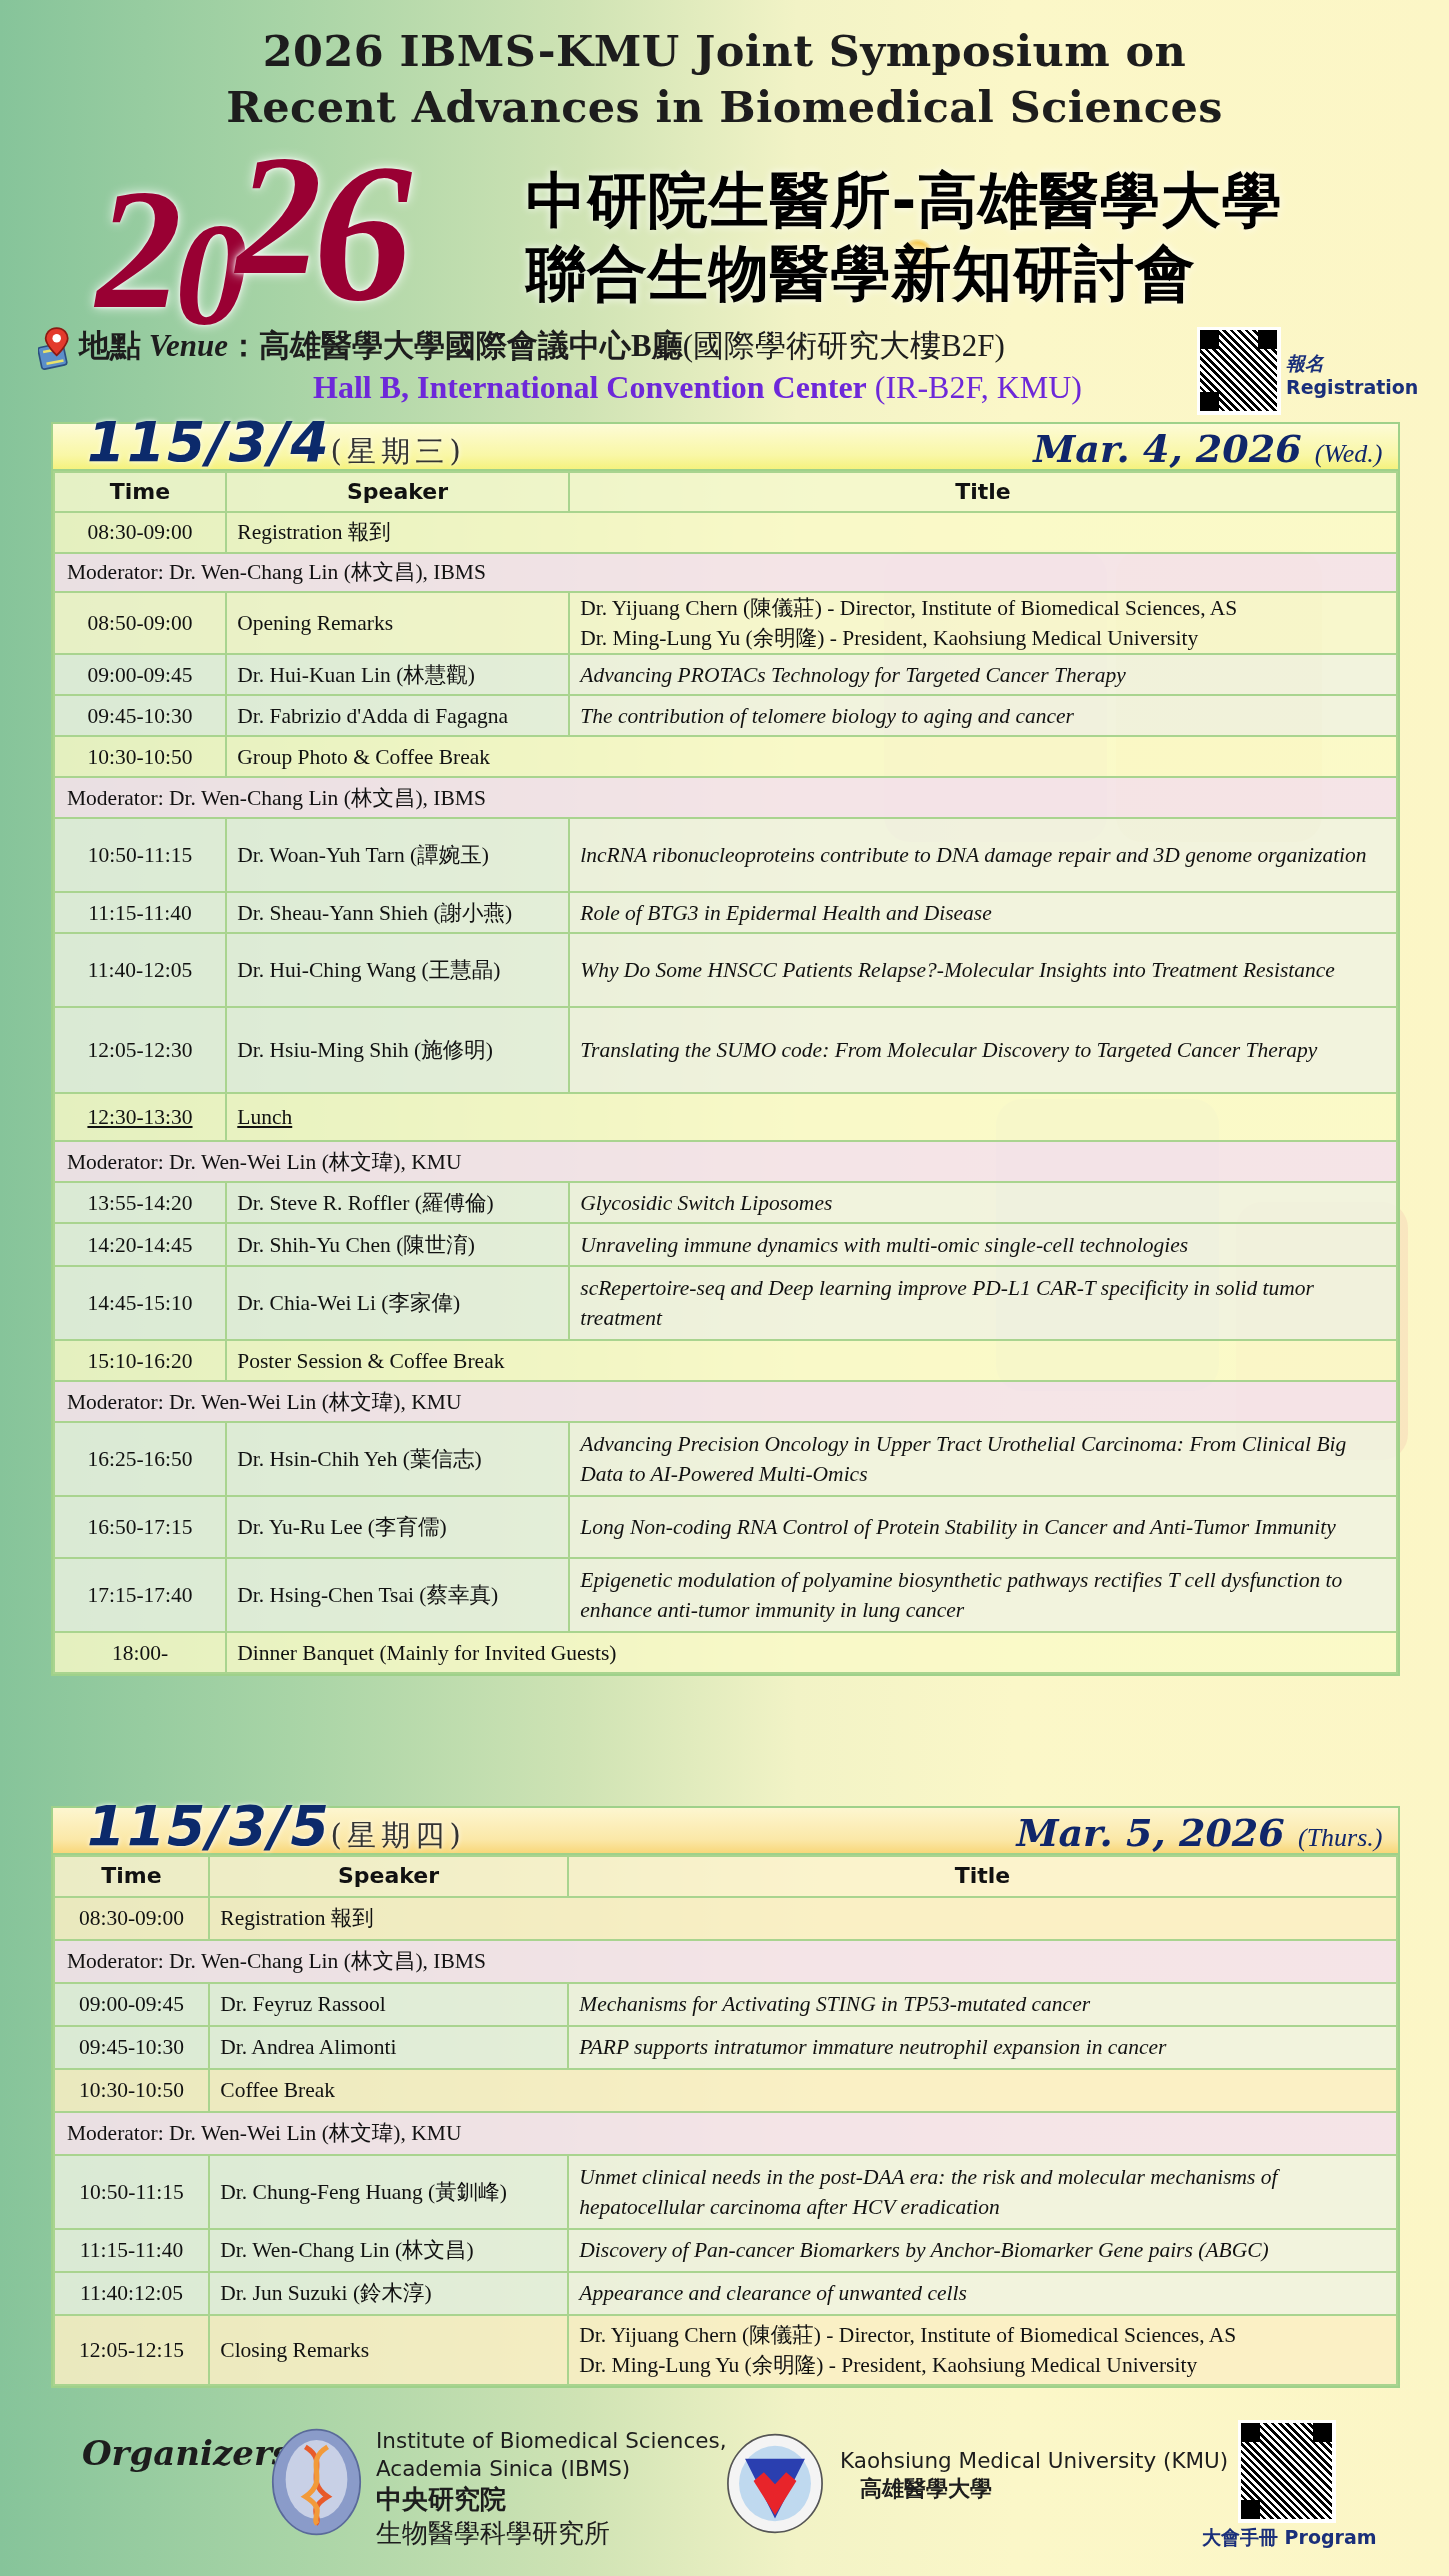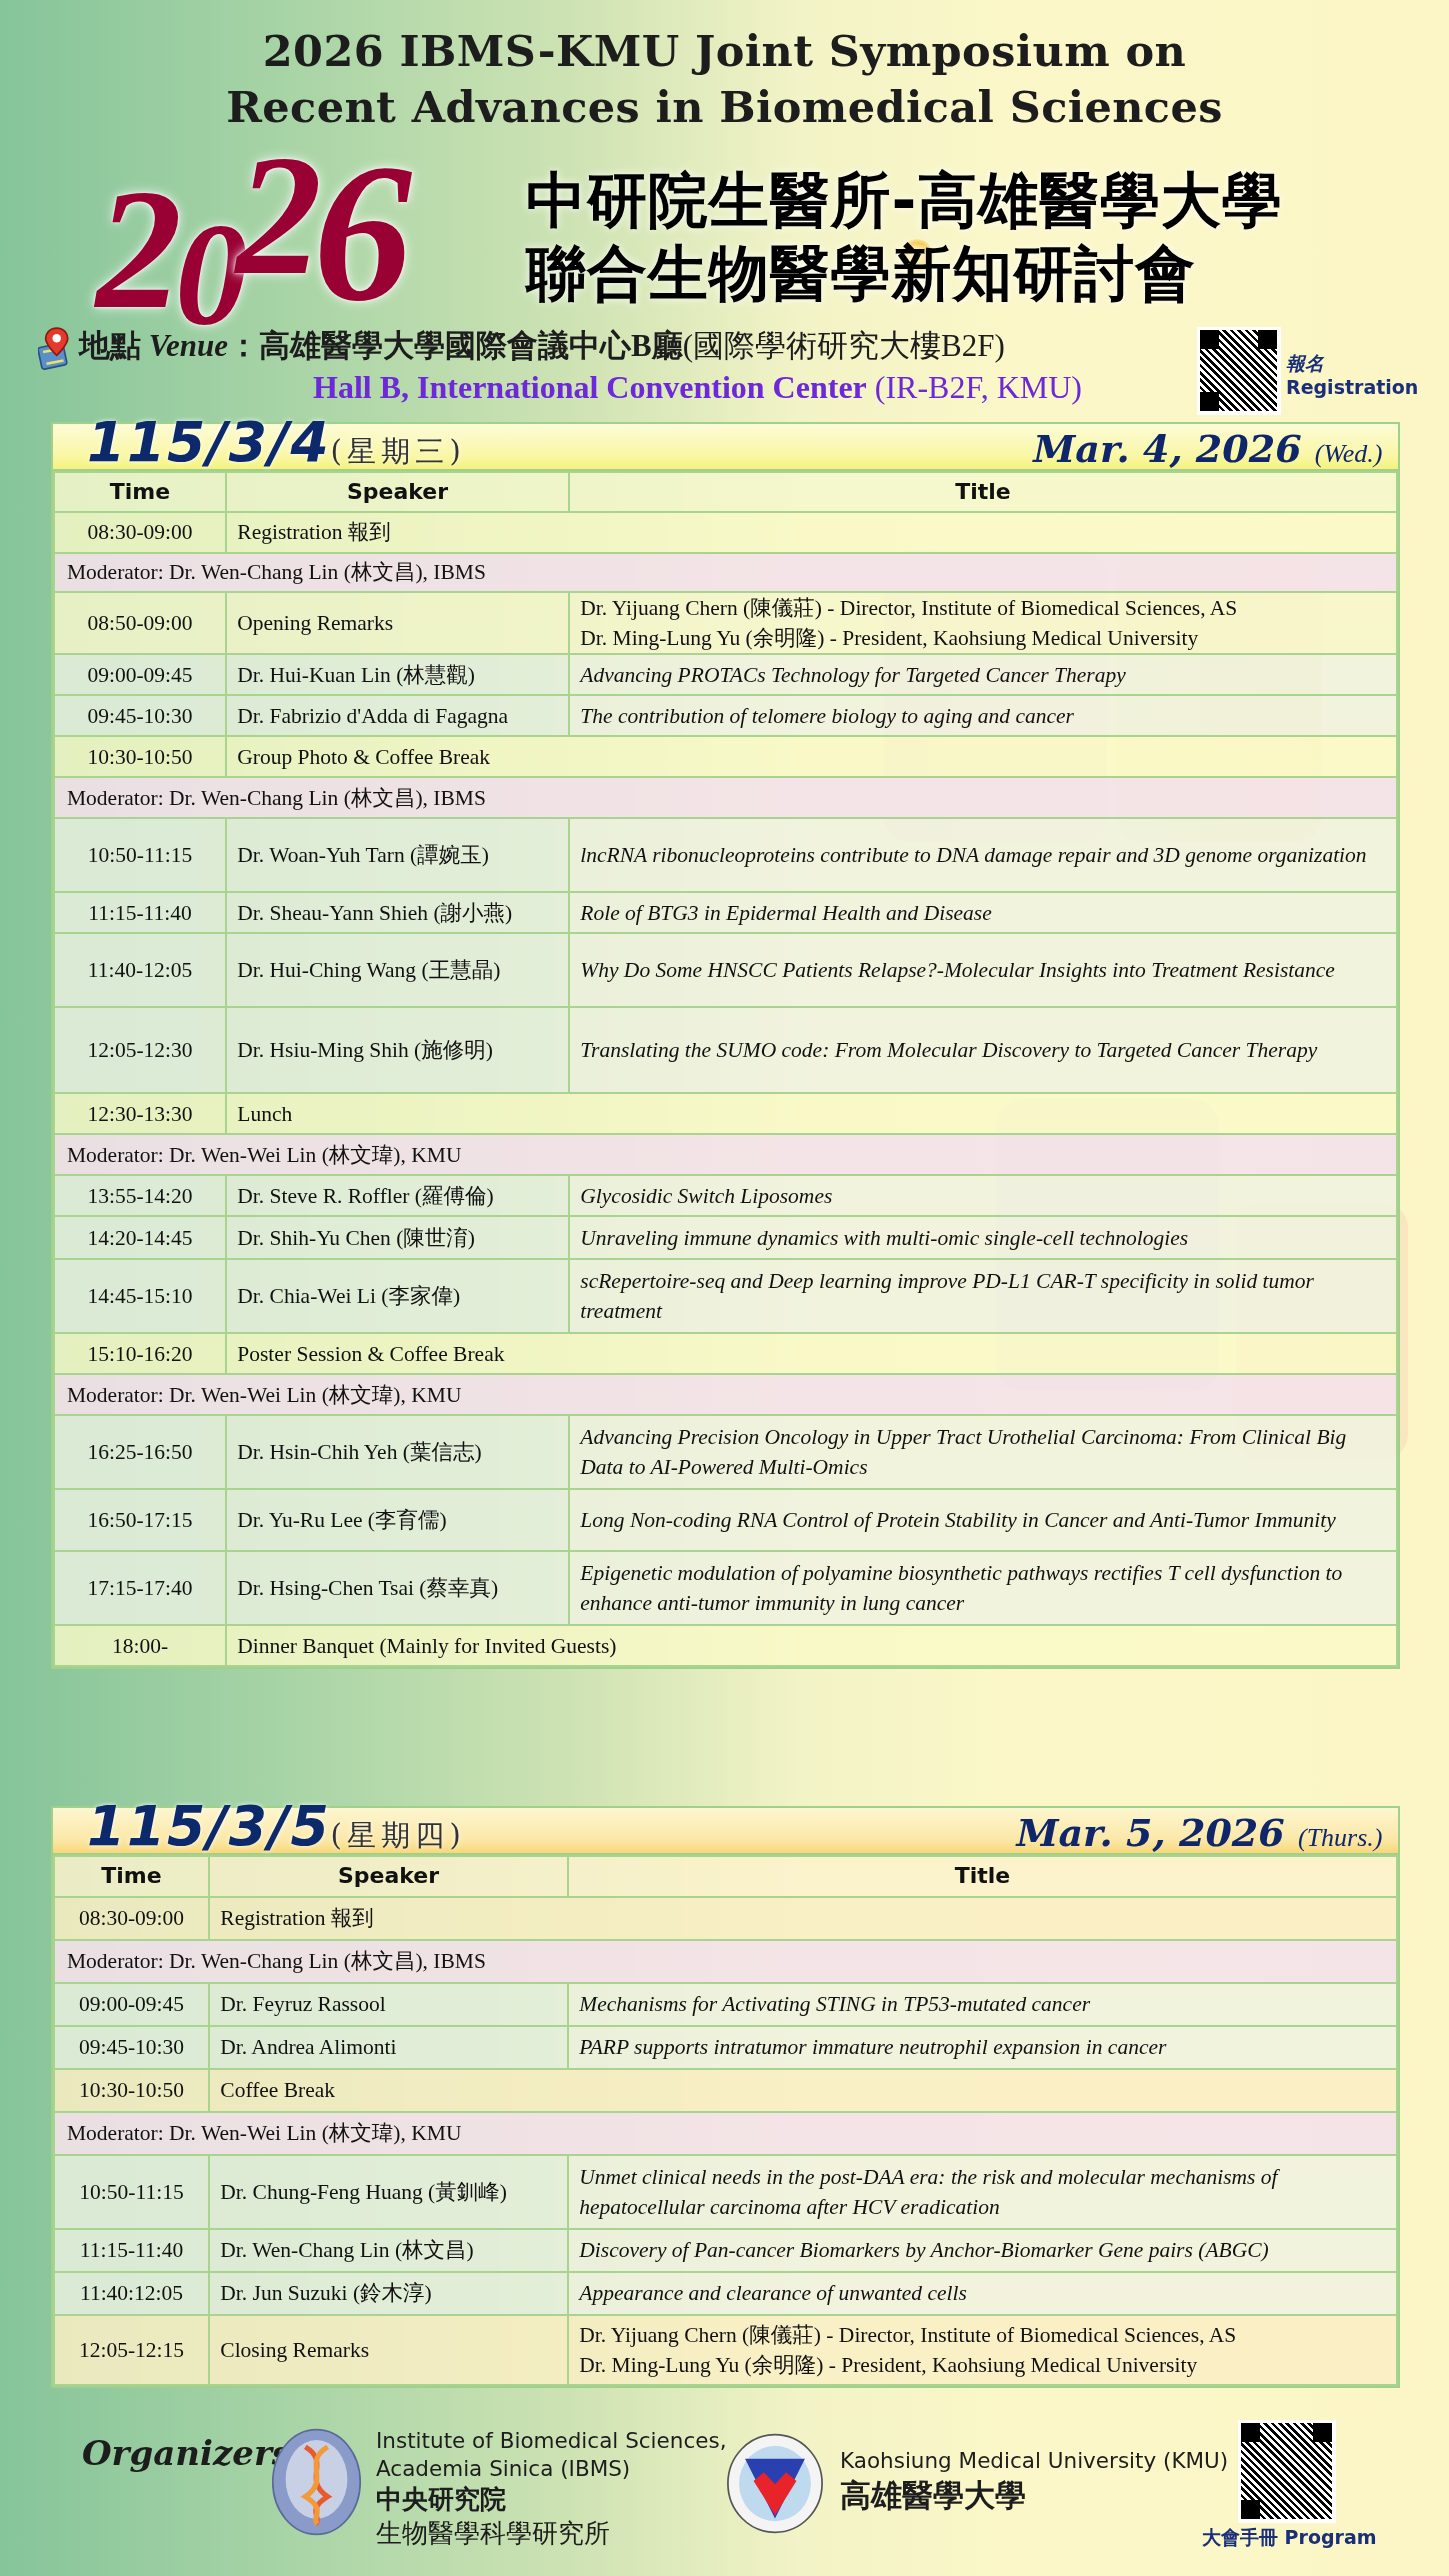--- a/index.html
+++ b/index.html
@@ -235,21 +235,21 @@
       <tr class="talk" style="height:74px;">
         <td class="time">11:40-12:05</td>
         <td class="speaker">Dr. Hui-Ching Wang (王慧晶)</td>
         <td class="title">Why Do Some HNSCC Patients Relapse?-Molecular Insights into Treatment Resistance</td>
       </tr>
       <tr class="talk" style="height:86px;">
         <td class="time">12:05-12:30</td>
         <td class="speaker">Dr. Hsiu-Ming Shih (施修明)</td>
         <td class="title">Translating the SUMO code: From Molecular Discovery to Targeted Cancer Therapy</td>
       </tr>
-      <tr class="event" style="height:41px;">
+      <tr class="event" style="height:48px;text-decoration:underline;">
         <td class="time">12:30-13:30</td>
         <td colspan="2">Lunch</td>
       </tr>
       <tr class="mod" style="height:41px;">
         <td colspan="3">Moderator: Dr. Wen-Wei Lin (林文瑋), KMU</td>
       </tr>
       <tr class="talk" style="height:41px;">
         <td class="time">13:55-14:20</td>
         <td class="speaker">Dr. Steve R. Roffler (羅傅倫)</td>
         <td class="title">Glycosidic Switch Liposomes</td>
@@ -380,20 +380,20 @@
 </div>
 
 <svg class="abs logo" style="left:726px;top:2433px;" width="98" height="101" viewBox="0 0 114 118">
   <ellipse cx="57" cy="59" rx="55" ry="57" fill="#f4f4f4" stroke="#555" stroke-width="2"></ellipse>
   <ellipse cx="57" cy="59" rx="42" ry="44" fill="#bfd9ef"></ellipse>
   <polygon points="22,30 92,30 57,100" fill="#2a3fb0"></polygon>
   <polygon points="32,56 44,46 57,60 70,46 82,56 57,96" fill="#e8242a"></polygon>
 </svg>
 <div class="abs org-text" style="left:840px;top:2447px;">
   <div>Kaohsiung Medical University (KMU)</div>
-  <div class="org-zh" style="font-size:31px;">高雄醫學大學</div>
+  <div class="org-zh" style="font-size:22px;margin-left:20px;">高雄醫學大學</div>
 </div>
 
 <div class="abs qr" style="left:1238px;top:2420px;width:91px;height:96px;">
   <div class="qr-inner"></div>
 </div>
 <div class="abs qr-label" style="left:1202px;top:2526px;font-size:19px;">大會手冊 Program</div>
 
 
 </body></html>

